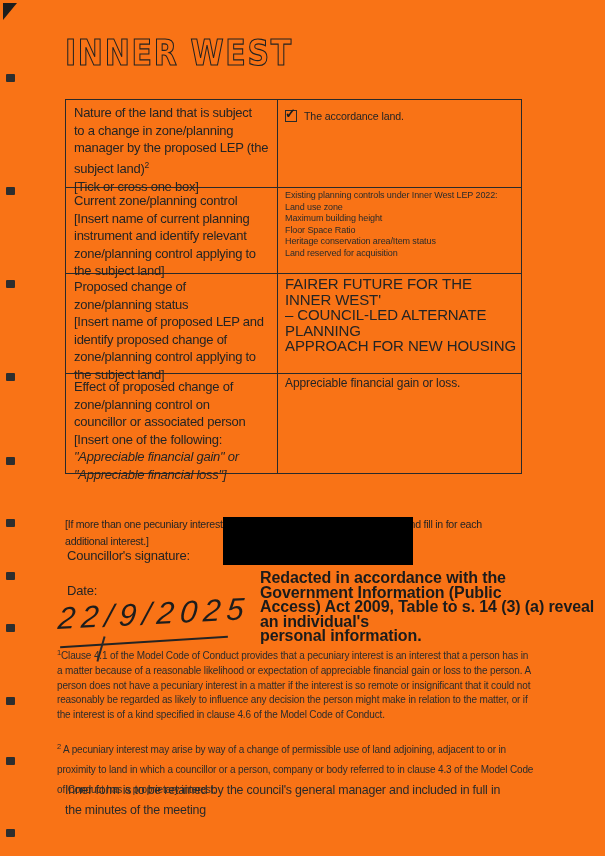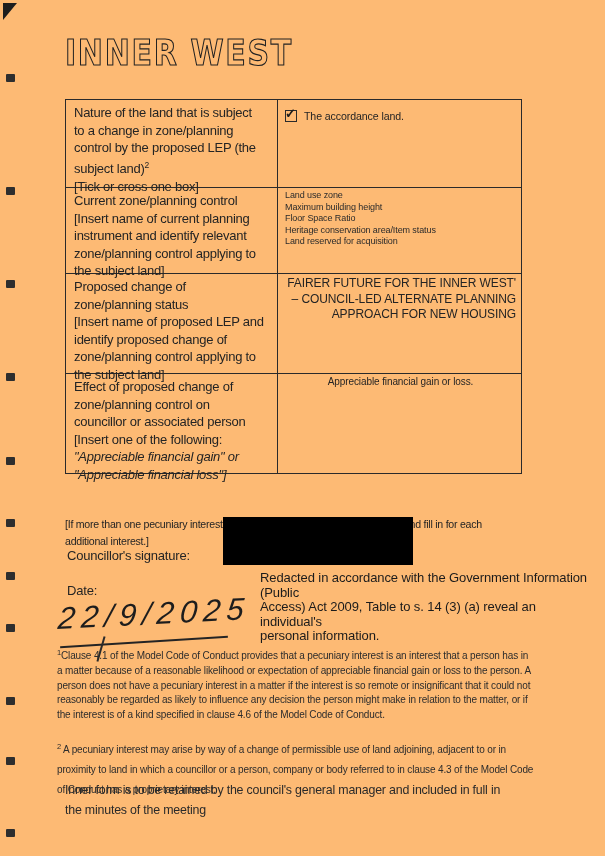--- a/index.html
+++ b/index.html
@@ -1,17 +1,17 @@
 <!DOCTYPE html>
 <html><head>
 <meta charset="utf-8">
 <style>
   html,body{margin:0;padding:0;background:#ffffff;}
   .page{
-    position:relative;width:605px;height:856px;background:#fdba74;
+    position:relative;width:605px;height:856px;background:#f97316;
     font-family:"Liberation Sans",sans-serif;color:#242424;overflow:hidden;
   }
   .pre{white-space:pre-line;}
 
   
   .logo{position:absolute;left:63px;top:28px;}
 
   
   .scan-mark{position:absolute;left:6px;width:9px;height:8px;background:#2e2e2e;border-radius:1px;}
   .corner-fold{position:absolute;left:3px;top:3px;width:0;height:0;
@@ -33,41 +33,41 @@
   
   .option{font-size:10.6px;line-height:13.5px;letter-spacing:-0.1px;margin:5px 0 9px 0;}
   .cb{display:inline-block;width:10px;height:10px;border:1.5px solid #2a2a2a;margin-right:7px;
       vertical-align:-2px;position:relative;box-sizing:content-box;}
   .cb .mark{position:absolute;left:-1px;top:-4px;font-size:13px;font-weight:900;color:#1c1c1c;line-height:13px;}
 
   
   .small-list{font-size:9px;line-height:11.6px;color:#2b2b2b;letter-spacing:-0.1px;padding-top:2px;}
 
   
-  .caps-value{font-size:12px;line-height:15.6px;letter-spacing:-0.1px;padding-top:2px;text-align:right;}
+  .caps-value{font-size:15px;line-height:15.6px;letter-spacing:-0.1px;padding-top:2px;}
 
   
-  .plain-value{font-size:10px;letter-spacing:-0.1px;padding-top:2px;text-align:center;}
+  .plain-value{font-size:12px;letter-spacing:-0.1px;padding-top:2px;}
 
   .reprint-note{position:absolute;left:65px;top:516px;width:470px;
     font-size:10.6px;line-height:16.5px;font-weight:500;letter-spacing:-0.25px;}
 
   .sig-label{position:absolute;left:67px;top:548px;font-size:13px;font-weight:500;letter-spacing:-0.2px;}
   .redact-box{position:absolute;left:223px;top:517px;width:190px;height:48px;background:#000;}
 
   .date-label{position:absolute;left:67px;top:583px;font-size:13px;font-weight:500;letter-spacing:-0.2px;}
   .handwriting{position:absolute;left:58px;top:596px;font-size:31px;color:#1d1d1d;
     font-style:italic;transform:rotate(-3deg) skewX(-8deg);letter-spacing:6px;}
   .date-underline{position:absolute;left:60px;top:641px;width:168px;height:2px;background:#242424;
     transform:rotate(-3.5deg);}
   .date-tail{position:absolute;left:100px;top:636px;width:2px;height:26px;background:#2a2a2a;
     transform:rotate(16deg);}
 
   .redaction-note{position:absolute;left:260px;top:571px;width:336px;
-    font-size:13px;line-height:14.6px;font-weight:400;color:#1b1b1b;letter-spacing:-0.1px;}
+    font-size:16px;line-height:14.6px;font-weight:700;color:#1b1b1b;letter-spacing:-0.1px;}
 
   .footnote{position:absolute;left:57px;width:478px;font-size:10px;color:#2c2c2c;letter-spacing:-0.15px;}
   .fn1{top:646px;line-height:14.7px;}
   .fn2{top:737px;line-height:20px;}
   .footnote sup{font-size:7.5px;}
 
   .retention{position:absolute;left:65px;top:781px;width:480px;
     font-size:12.4px;line-height:19.5px;letter-spacing:-0.2px;color:#2a2a2a;}
 </style>
 </head>
@@ -94,40 +94,41 @@
     </svg>
   </div>
 
   <div class="form-table">
 
 
     <div class="t-row" style="height:87px">
       <div class="t-left">
         <span class="pre">Nature of the land that is subject
 to a change in zone/planning
-control by the proposed LEP (the
+manager by the proposed LEP (the
 subject land)</span><sup>2</sup>
         <div>[Tick or cross one box]</div>
       </div>
       <div class="t-right">
         <div class="option">
           <span class="cb"><span class="mark">✓</span></span><span class="pre">The accordance land.</span>
         </div>
       </div>
     </div>
 
     <div class="t-row" style="height:86px">
       <div class="t-left">
         <span class="pre">Current zone/planning control</span>
         <div class="pre">[Insert name of current planning
 instrument and identify relevant
 zone/planning control applying to
 the subject land]</div>
       </div>
       <div class="t-right small-list">
+        <div>Existing planning controls under Inner West LEP 2022:</div>
         <div>Land use zone</div>
         <div>Maximum building height</div>
         <div>Floor Space Ratio</div>
         <div>Heritage conservation area/Item status</div>
         <div>Land reserved for acquisition</div>
       </div>
     </div>
 
     <div class="t-row" style="height:100px">
       <div class="t-left">

